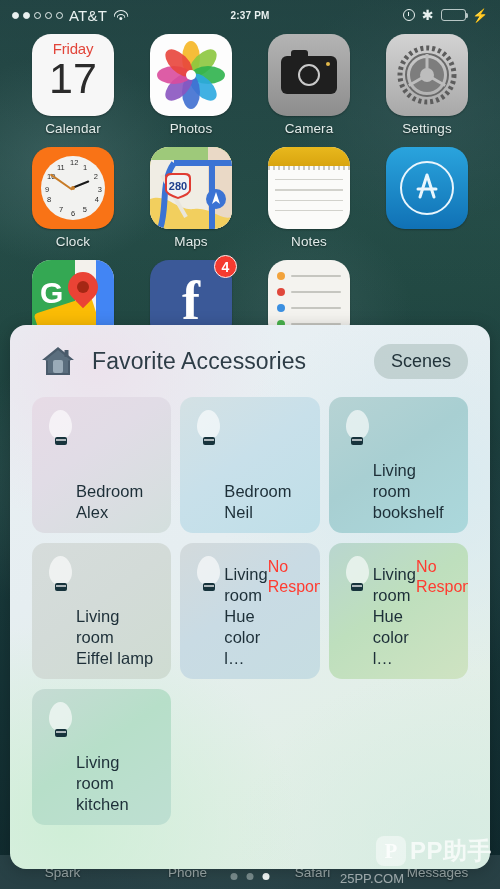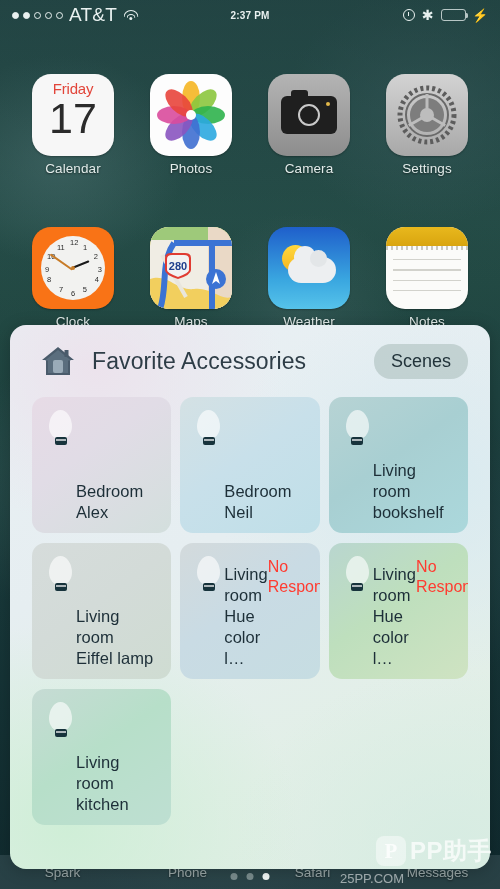--- a/index.html
+++ b/index.html
@@ -32,21 +32,21 @@
     position:absolute; top:0; left:0; width:500px; height:30px;
     display:flex; align-items:center; z-index:6;
     color:#e9f1f0; font-size:15px; letter-spacing:.2px;
   }
   .sb-left{ display:flex; align-items:center; gap:6px; padding-left:12px; flex:1; }
   .sb-mid{ position:absolute; left:0; right:0; text-align:center; font-weight:bold; font-size:10px; }
   .sb-right{ display:flex; align-items:center; gap:7px; padding-right:11px; margin-left:auto; }
   .dots{ display:flex; gap:4px; align-items:center; }
   .dot{ width:7px; height:7px; border-radius:50%; border:1.2px solid #e9f1f0; }
   .dot.on{ background:#e9f1f0; }
-  .carrier{ font-size:19px; }
+  .carrier{ font-size:15px; }
   .wifi{ position:relative; width:16px; height:12px; }
   .wifi i{ position:absolute; left:50%; transform:translateX(-50%);
      border:1.6px solid #e9f1f0; border-bottom:none; border-radius:50% 50% 0 0 / 100% 100% 0 0; }
   .wifi i:nth-child(1){ width:15px; height:7px; top:1px; }
   .wifi i:nth-child(2){ width:9px; height:4px; top:4.5px; }
   .wifi i:nth-child(3){ width:3.4px; height:3.4px; top:8px; border-radius:50%; background:#e9f1f0; border:none; }
   .alarm{ width:12px; height:12px; border:1.5px solid #e9f1f0; border-radius:50%; position:relative; }
   .alarm:after{ content:""; position:absolute; left:4px; top:2px; width:1.3px; height:4px; background:#e9f1f0; }
   .bt{ font-size:14px; line-height:1; }
   .battery{ width:25px; height:12px; border:1.3px solid rgba(233,241,240,.75); border-radius:3px; position:relative; padding:1.3px; }
@@ -54,21 +54,21 @@
      background:rgba(233,241,240,.75); border-radius:0 1.5px 1.5px 0; }
   .bat-fill{ height:100%; background:#4cd445; border-radius:1px; }
   .bolt{ font-size:13px; line-height:1; }
 
   
   #homegrid{
     position:absolute; top:34px; left:0; width:500px; z-index:4;
     display:grid; grid-template-columns:repeat(4,1fr); row-gap:11px;
     padding:0 14px;
   }
-  .app{ display:flex; flex-direction:column; align-items:center;margin-top:40px; }
+  .app{ display:flex; flex-direction:column; align-items:center; }
   .icon{
     width:82px; height:82px; border-radius:19px; position:relative; overflow:hidden;
     box-shadow:0 1px 2px rgba(0,0,0,.28);
   }
   .app-label{
     margin-top:5px; font-size:13.5px; color:#e2ecea; letter-spacing:.1px;
     text-shadow:0 1px 2px rgba(0,0,0,.55);
   }
 
   
@@ -366,29 +366,20 @@
           <text x="13" y="17" font-size="11" font-family="Liberation Sans, sans-serif" font-weight="bold" fill="#1e3e8c" text-anchor="middle">280</text>
         </g>
         <circle cx="66" cy="52" r="10" fill="#3b73d4"></circle>
         <path d="M66,45 L70,57 L66,54 L62,57 Z" fill="#fff"></path>
       </svg>
     </div>
       </div>
     <div class="app-label">Maps</div>
   </div>
 
-  <div class="app">
-    <div class="icon-wrap">
-        <div class="icon ic-weather">
-      <div class="w-sun"></div>
-          <div class="w-cloud"></div>
-    </div>
-      </div>
-    <div class="app-label">Weather</div>
-  </div>
 
   <div class="app">
     <div class="icon-wrap">
         <div class="icon ic-notes">
       <div class="n-head"></div>
           <div class="n-perf"></div>
       <div class="n-line"></div>
           <div class="n-line"></div>
           <div class="n-line"></div>
           <div class="n-line"></div>

